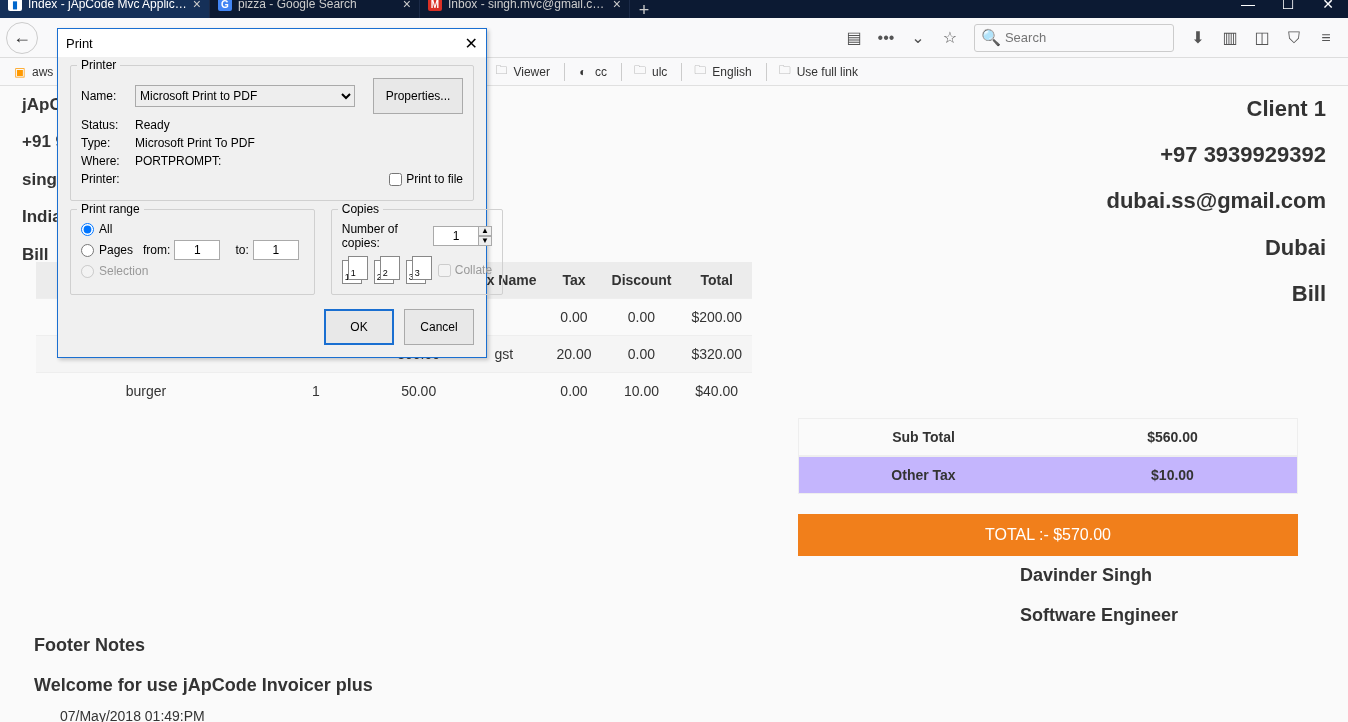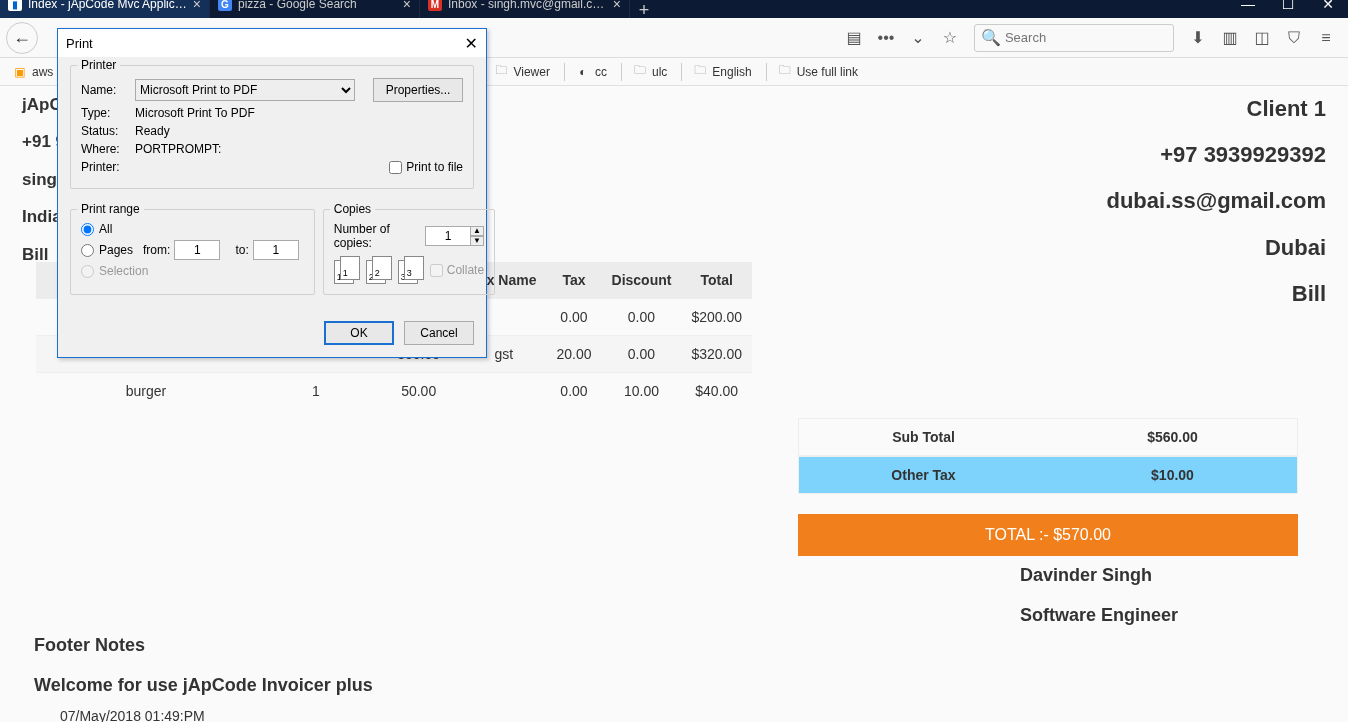--- a/index.html
+++ b/index.html
@@ -38,43 +38,43 @@
 .client { position:absolute; right:22px; top:0; text-align:right; font-weight:700; line-height:2.1; font-size:22px; }
 
 .itable { position:absolute; left:36px; right:36px; top:176px; border-collapse:collapse; font-size:14px; }
 .itable th { background:#ececec; padding:10px; font-weight:700; text-align:center; }
 .itable td { padding:10px; text-align:center; border-top:1px solid #eee; }
 .itable tr:nth-child(even) td { background:#f5f5f5; }
 
 .summary { position:absolute; right:50px; top:332px; width:500px; }
 .srow { display:flex; border:1px solid #eee; }
 .srow div { flex:1; padding:10px; text-align:center; font-weight:700; font-size:14px; }
-.srow.even { background:#7dd3fc; }
+.srow.even { background:#c4b5fd; }
 .totalbar { background:#f17f1b; color:#fff; padding:12px; text-align:center; font-size:16px; margin-top:20px; }
 
 .signer { position:absolute; right:170px; top:470px; text-align:left; font-weight:700; line-height:2.2; font-size:18px; }
 .footer { position:absolute; left:34px; top:540px; font-weight:700; line-height:2.2; font-size:18px; }
 .timestamp { position:absolute; left:60px; top:622px; font-size:14px; color:#333; }
 
 
 .dialog { position:absolute; left:57px; top:28px; width:430px; background:#f0f0f0; border:1px solid #1a6fd1; box-shadow:2px 2px 4px rgba(0,0,0,.2); font-size:12px; z-index:10; }
 .dlg-title { height:28px; background:#fff; display:flex; align-items:center; padding:0 8px; font-size:13px; }
 .dlg-title .cx { margin-left:auto; font-size:16px; cursor:pointer; }
 .dlg-body { padding:8px 12px 12px; }
-.fieldset { border:1px solid #d0d0d0; border-radius:2px; padding:8px 10px 10px; margin-bottom:20px; position:relative; }
+.fieldset { border:1px solid #d0d0d0; border-radius:2px; padding:8px 10px 10px; margin-bottom:8px; position:relative; }
 .fieldset .legend { position:absolute; top:-8px; left:6px; background:#f0f0f0; padding:0 4px; font-size:12px; }
 .frow { display:flex; align-items:center; margin:4px 0; font-size:12px; }
 .frow .lbl { width:54px; }
 .frow .val { color:#000; }
 select.printer { flex:0 0 220px; height:22px; font-size:12px; border:1px solid #aaa; background:#eee; }
-.btn { height:24px; padding:0 10px; border:1px solid #aaa; background:#e8e8e8; font-size:12px; cursor:pointer; }
+.btn { height:36px; padding:0 10px; border:1px solid #aaa; background:#e8e8e8; font-size:12px; cursor:pointer; }
 .btn.props { margin-left:auto; width:90px; }
 .chk { display:flex; align-items:center; font-size:12px; }
 .chk input { margin-right:4px; }
-.two { display:flex; gap:8px; }
+.two { display:flex; gap:16px; }
 .two .fieldset { flex:1; }
 .radio { display:flex; align-items:center; margin:4px 0; font-size:12px; }
 .radio input { margin-right:5px; }
 .numfield { width:46px; height:20px; border:1px solid #aaa; text-align:center; font-size:12px; }
 .spinwrap { display:flex; align-items:center; }
 .spinwrap .spinbtns { display:flex; flex-direction:column; margin-left:-1px; }
 .spinwrap .spinbtns div { width:14px; height:10px; border:1px solid #aaa; font-size:8px; line-height:8px; text-align:center; background:#eee; cursor:pointer; }
 .collate { display:flex; align-items:center; gap:6px; margin-top:6px; }
 .collate .stack { width:26px; height:28px; position:relative; }
 .collate .stack .pg { position:absolute; width:20px; height:24px; border:1px solid #888; background:#fff; font-size:9px; display:flex; align-items:flex-end; justify-content:space-between; padding:0 2px 1px; }
@@ -280,26 +280,26 @@
   </div>
   <div class="dlg-body">
     <div class="fieldset">
       <div class="legend">Printer</div>
       <div class="frow">
         <span class="lbl">Name:</span>
         <select class="printer"><option>Microsoft Print to PDF</option></select>
         <button class="btn props">Properties...</button>
       </div>
       <div class="frow">
+          <span class="lbl">Status:</span>
+          <span class="val">Ready</span>
+        </div>
+      <div class="frow">
           <span class="lbl">Type:</span>
           <span class="val">Microsoft Print To PDF</span>
-        </div>
-      <div class="frow">
-          <span class="lbl">Status:</span>
-          <span class="val">Ready</span>
         </div>
       <div class="frow">
           <span class="lbl">Where:</span>
           <span class="val">PORTPROMPT:</span>
         </div>
       <div class="frow">
         <span class="lbl">Printer:</span>
         <span class="spacer" style="flex:1"></span>
         <label class="chk">
             <input type="checkbox" style="">

